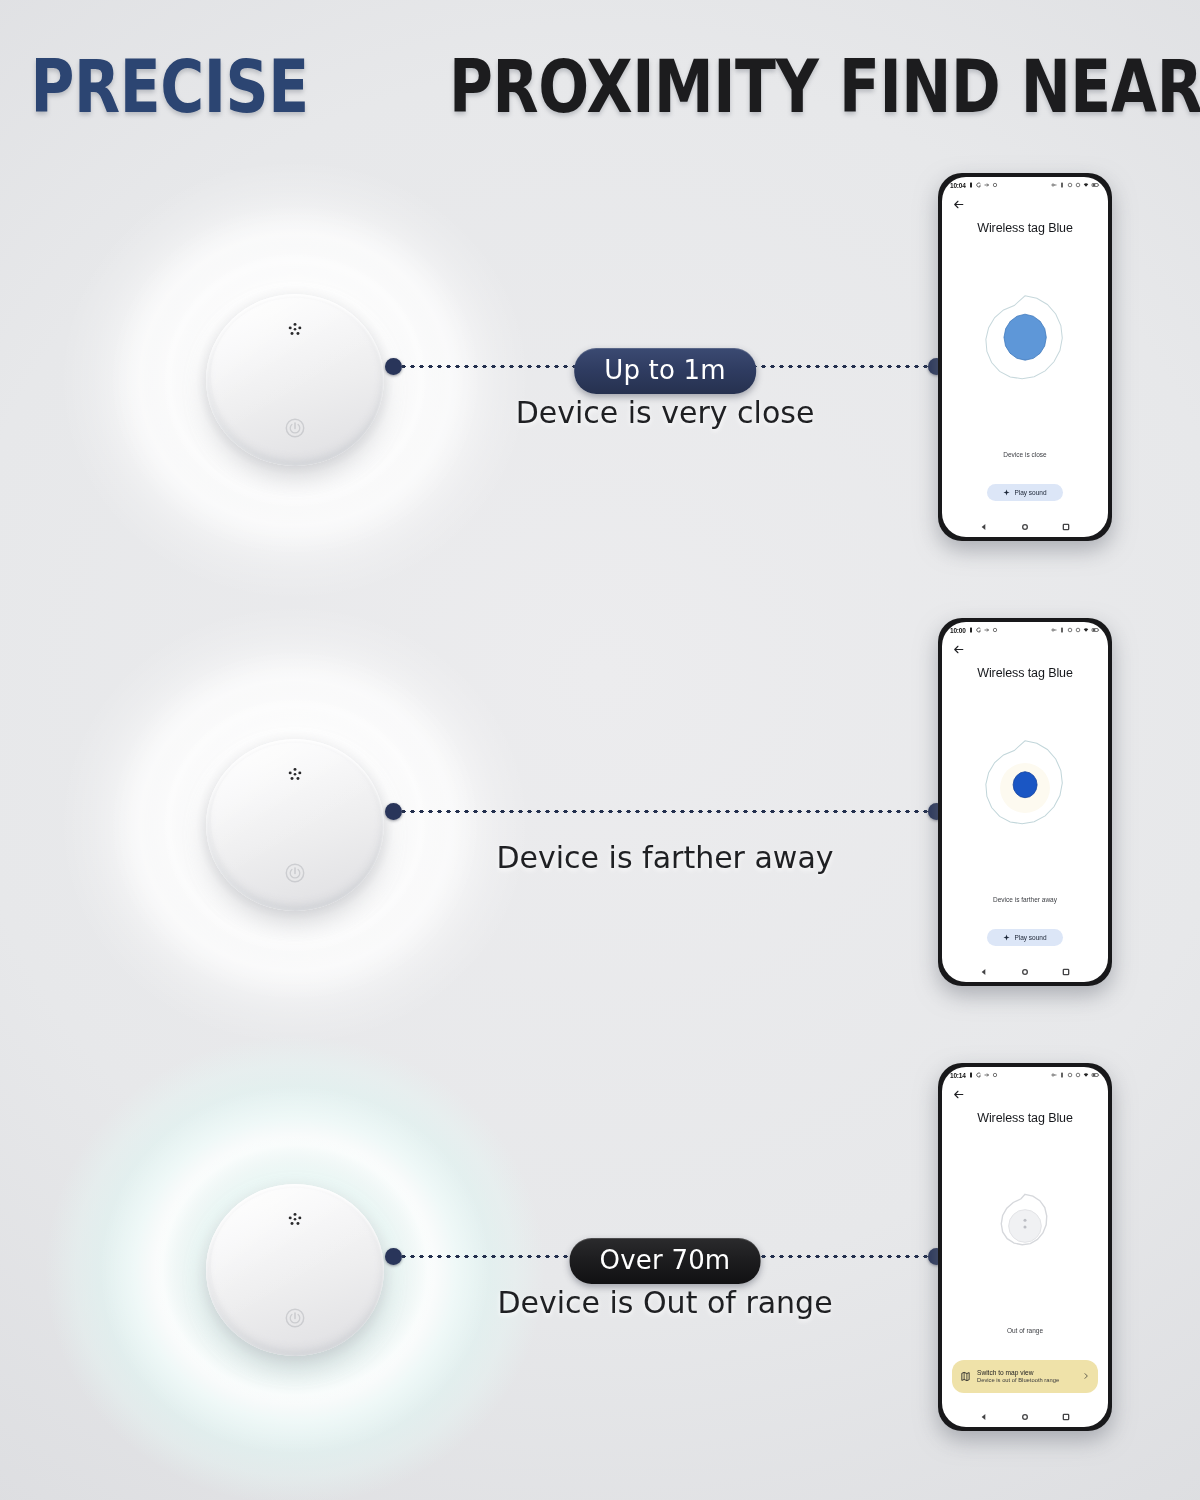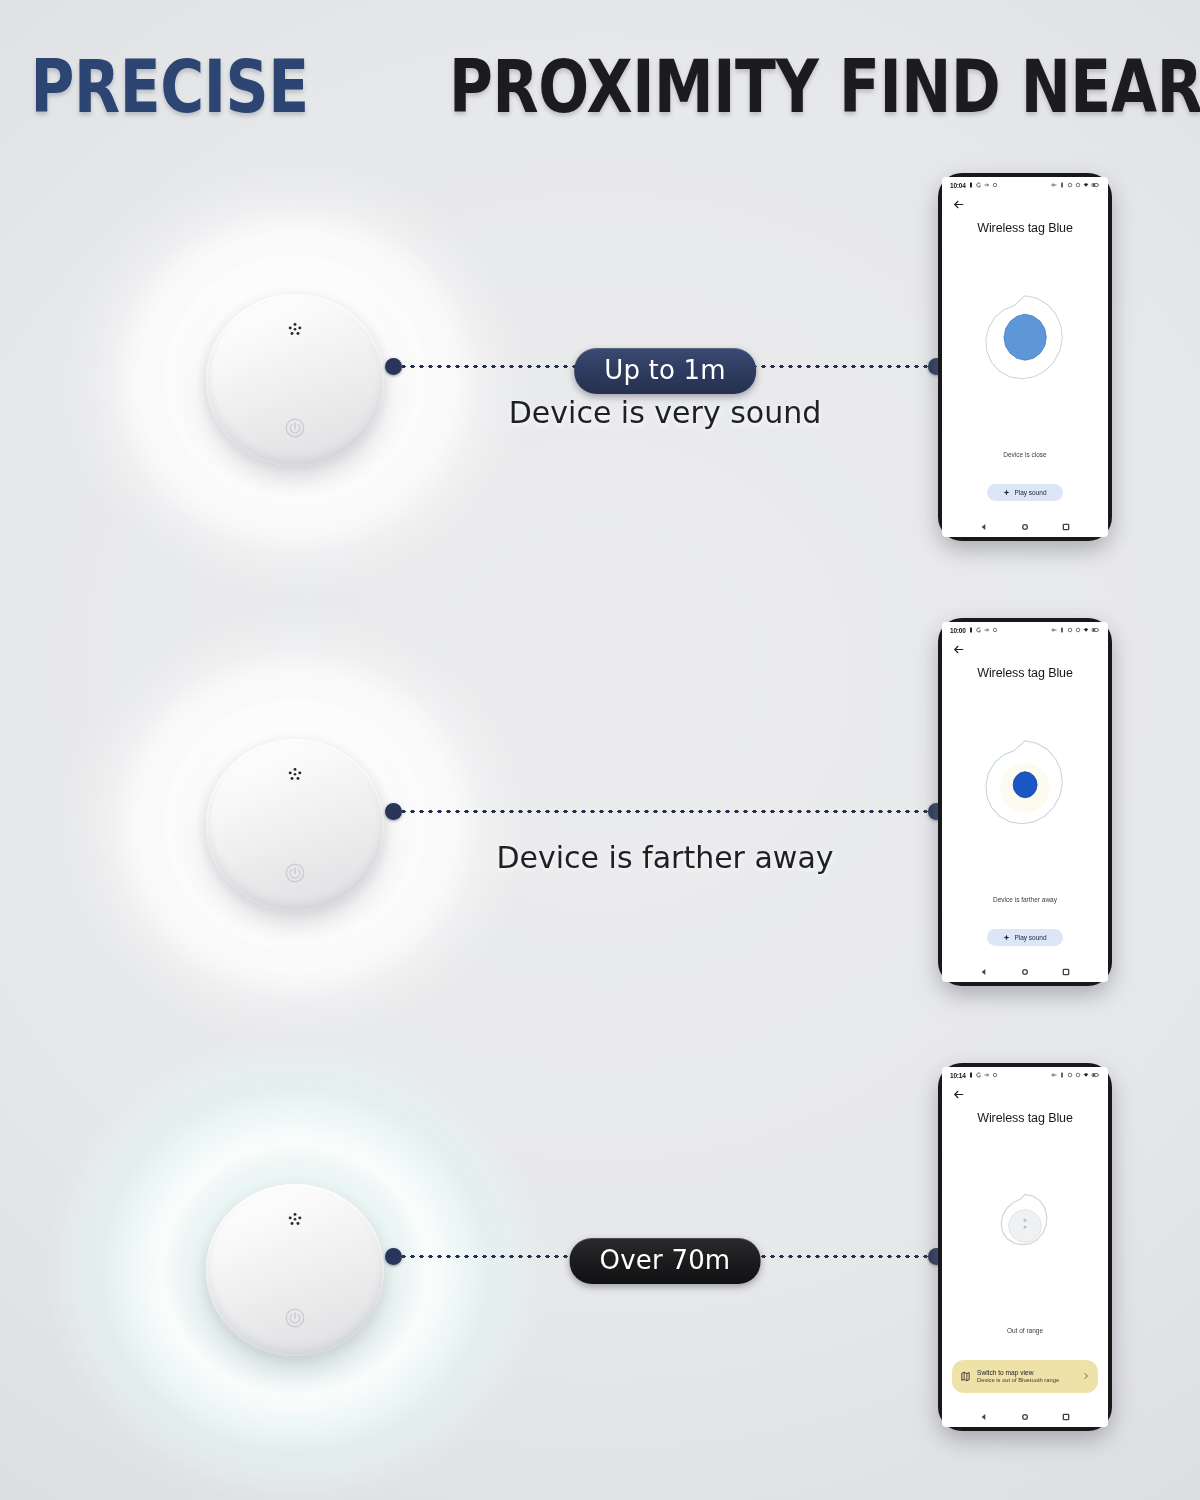--- a/index.html
+++ b/index.html
@@ -165,21 +165,21 @@
     position: absolute;
     left: 938px; top: 18px;
     width: 174px; height: 368px;
     border-radius: 24px;
     background: #18181a;
     padding: 4px;
     box-shadow: 0 9px 22px rgba(120,124,133,0.55);
   }
   .phone-screen {
     width: 100%; height: 100%;
-    border-radius: 4px;
+    border-radius: 24px;
     background: #ffffff;
     overflow: hidden;
     position: relative;
     display: flex;
     flex-direction: column;
   }
 
   .sbar {
     height: 16px;
     display: flex;
@@ -281,21 +281,21 @@
         <path d="M15.4 8.2 a5.2 5.2 0 1 1 -6.8 0" fill="none" stroke="#8d9097" stroke-width="1.5" stroke-linecap="round"></path>
       </svg>
     </div>
   </div>
 
   <div class="connector">
     <div class="conn-line"></div>
     <div class="conn-dot left"></div>
     <div class="conn-dot right"></div>
     <div class="badge">Up to 1m</div>
-    <div class="caption">Device is very sound</div>
+    <div class="caption">Device is very close</div>
   </div>
 
   <div class="phone">
     <div class="phone-screen">
 
       <div class="sbar">
         <div class="sbar-left">
           <span class="sbar-time">10:04</span>
           <svg class="sico" viewBox="0 0 12 12">
               <rect x="4" y="1" width="4" height="10" rx="1" fill="#222"></rect>
@@ -517,20 +517,21 @@
         <path d="M15.4 8.2 a5.2 5.2 0 1 1 -6.8 0" fill="none" stroke="#8d9097" stroke-width="1.5" stroke-linecap="round"></path>
       </svg>
     </div>
   </div>
 
   <div class="connector">
     <div class="conn-line"></div>
     <div class="conn-dot left"></div>
     <div class="conn-dot right"></div>
     <div class="badge dark">Over 70m</div>
+    <div class="caption">Device is Out of range</div>
   </div>
 
   <div class="phone">
     <div class="phone-screen">
 
       <div class="sbar">
         <div class="sbar-left">
           <span class="sbar-time">10:14</span>
           <svg class="sico" viewBox="0 0 12 12">
               <rect x="4" y="1" width="4" height="10" rx="1" fill="#222"></rect>

